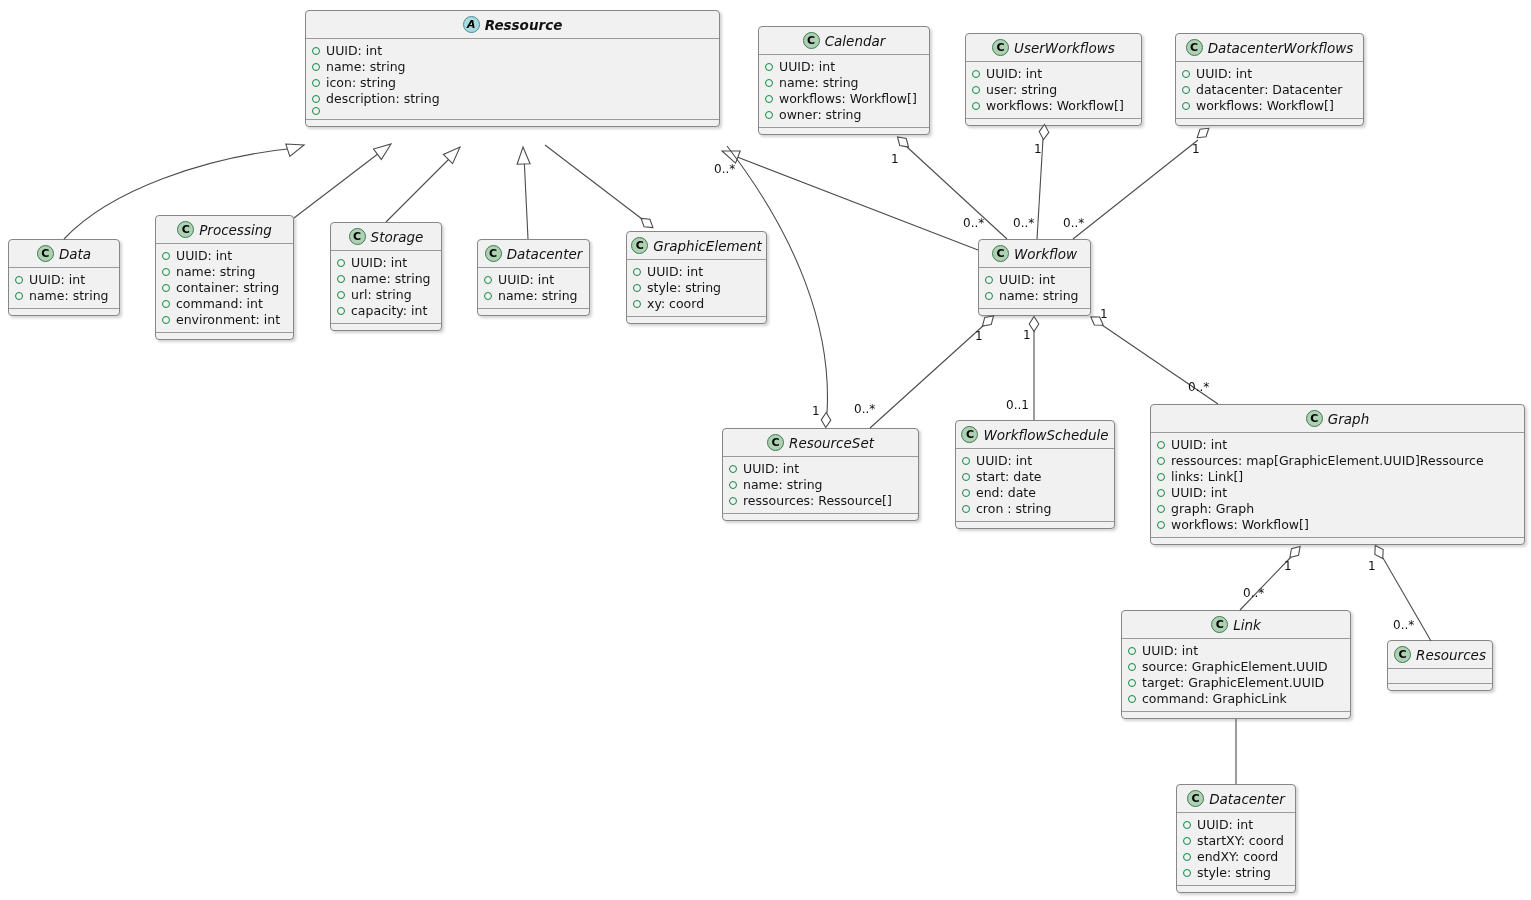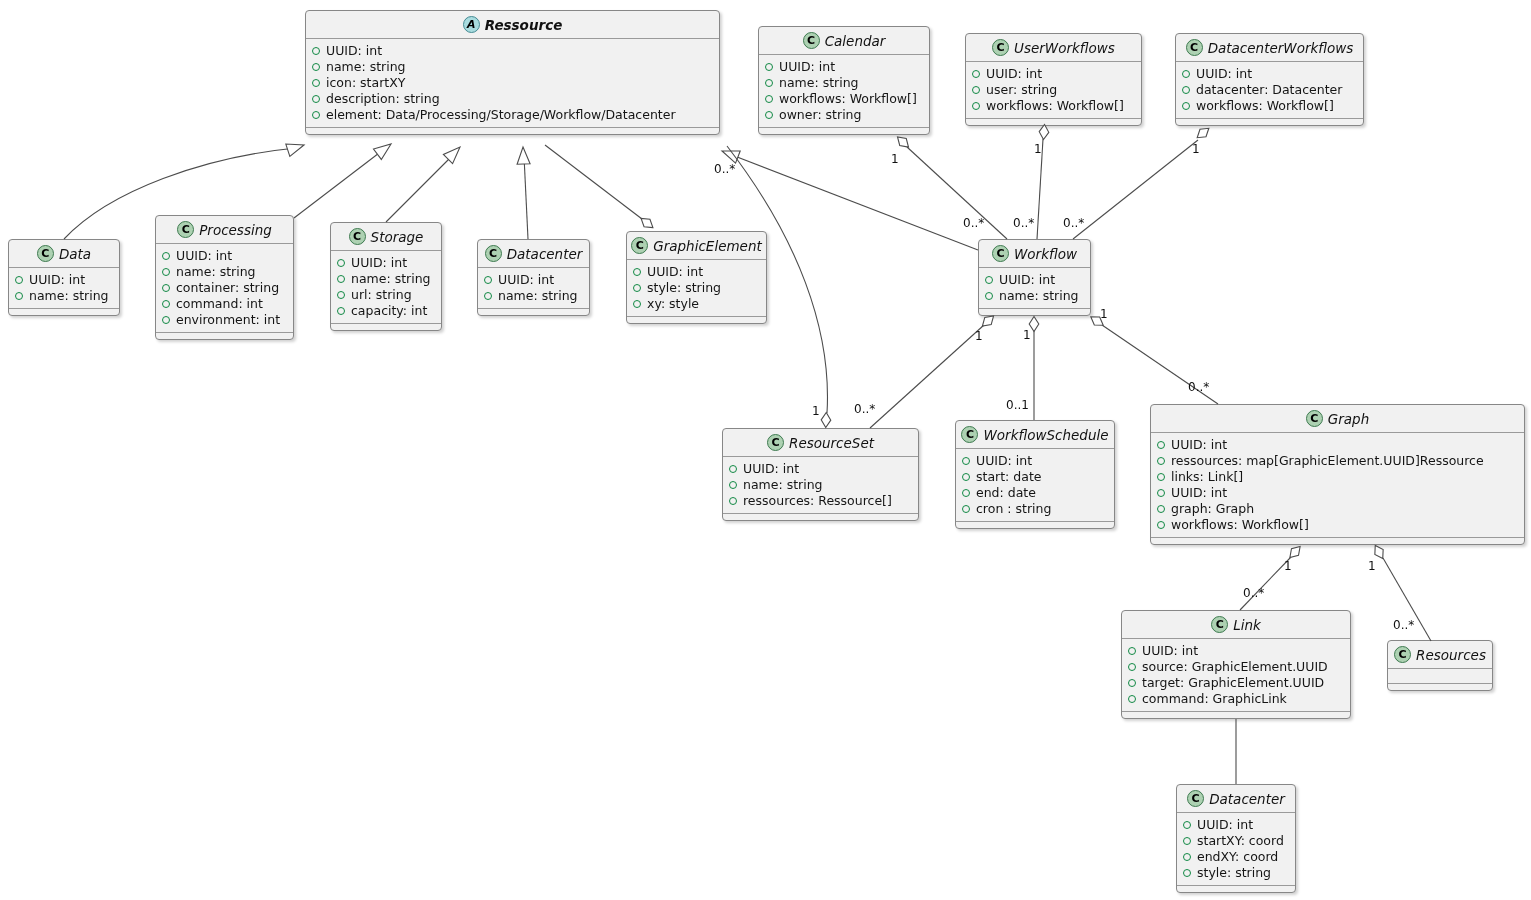--- a/index.html
+++ b/index.html
@@ -88,29 +88,28 @@
         <div class="attr-row">
           <span class="bullet"></span>
           <span>UUID: int</span>
         </div>
         <div class="attr-row">
           <span class="bullet"></span>
           <span>name: string</span>
         </div>
         <div class="attr-row">
           <span class="bullet"></span>
-          <span>icon: startXY</span>
+          <span>icon: string</span>
         </div>
         <div class="attr-row">
           <span class="bullet"></span>
           <span>description: string</span>
         </div>
         <div class="attr-row">
           <span class="bullet"></span>
-          <span>element: Data/Processing/Storage/Workflow/Datacenter</span>
         </div>
       </div>
       <div class="cls-methods"></div>
     </div>
     <div class="uml-class" style="left: 758px; top: 26px; width: 172px;">
       <div class="cls-header">
         <span class="spot spot-c">C</span>
         <span class="cls-name">Calendar</span>
       </div>
       <div class="cls-attrs">
@@ -272,21 +271,21 @@
         <div class="attr-row">
           <span class="bullet"></span>
           <span>UUID: int</span>
         </div>
         <div class="attr-row">
           <span class="bullet"></span>
           <span>style: string</span>
         </div>
         <div class="attr-row">
           <span class="bullet"></span>
-          <span>xy: style</span>
+          <span>xy: coord</span>
         </div>
       </div>
       <div class="cls-methods"></div>
     </div>
     <div class="uml-class" style="left: 978px; top: 239px; width: 113px;">
       <div class="cls-header">
         <span class="spot spot-c">C</span>
         <span class="cls-name">Workflow</span>
       </div>
       <div class="cls-attrs">

